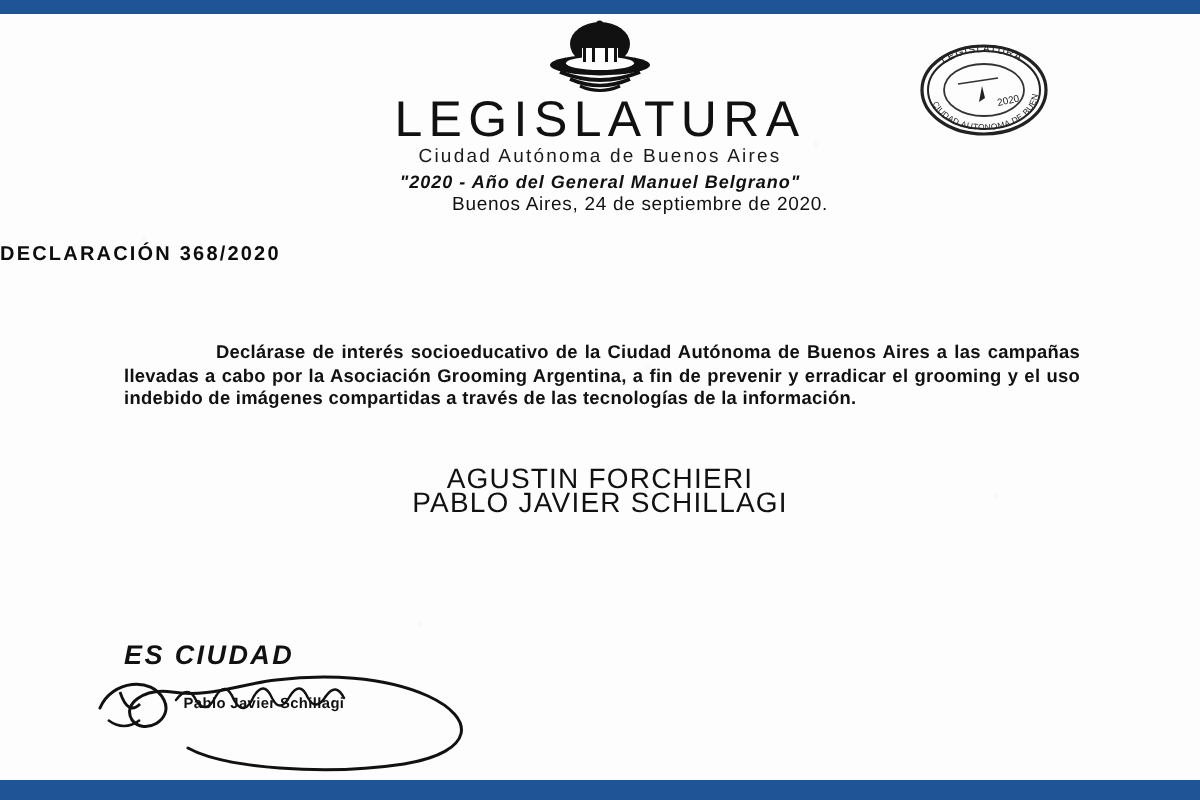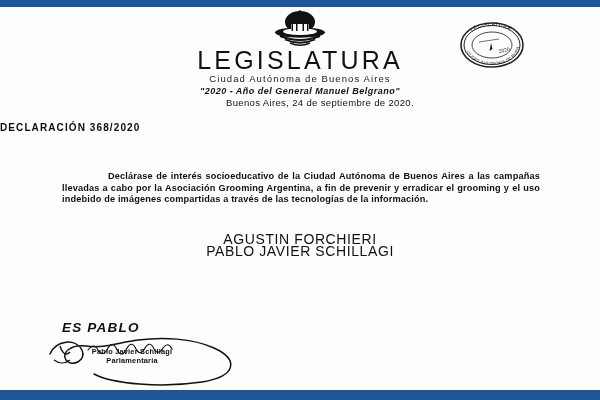--- a/index.html
+++ b/index.html
@@ -156,36 +156,35 @@
   <div class="dateline">Buenos Aires, 24 de septiembre de 2020.</div>
   <div class="decl-title">DECLARACIÓN  368/2020</div>
   <div class="body-text">Declárase de interés socioeducativo de la Ciudad Autónoma de Buenos Aires a las campañas llevadas a cabo por la Asociación Grooming Argentina, a fin de prevenir y erradicar el grooming y el uso indebido de imágenes compartidas a través de las tecnologías de la información.</div>
 
   <div class="signers">
     <div>AGUSTIN FORCHIERI</div>
     <div>PABLO JAVIER SCHILLAGI</div>
   </div>
 
   <div class="escopia-block">
-    <div class="escopia">ES PABLO</div>
+    <div class="escopia">ES CIUDAD</div>
 
     <div class="sigflourish">
       <svg width="300" height="64" viewBox="0 0 300 64">
 
         <path d="M8 28 C14 14, 34 12, 40 24 C45 34, 30 42, 24 34 C19 26, 30 18, 44 20
                  C62 23, 78 16, 96 14 C120 11, 150 12, 172 22
                  C196 33, 196 50, 160 56 C120 62, 70 58, 52 48" stroke="#111" stroke-width="1.5" fill="none" stroke-linecap="round"></path>
 
         <path d="M46 24 q6 -8 10 0 q5 8 10 -2 q5 -8 9 2 q5 9 10 -2 q5 -8 9 1 q4 8 9 -1
                  q5 -8 9 1 q4 7 9 -1 q5 -7 9 1" stroke="#111" stroke-width="1.2" fill="none" stroke-linecap="round"></path>
         <path d="M18 20 q4 12 10 6" stroke="#111" stroke-width="1.4" fill="none"></path>
         <path d="M12 34 q8 6 16 0" stroke="#111" stroke-width="1.2" fill="none"></path>
       </svg>
     </div>
 
     <div class="copia-lines">
       <div>Pablo Javier Schillagi</div>
-      <div>Parlamentaria</div>
     </div>
   </div>
 
   <div class="bar-bottom" style="background: rgb(31, 85, 150);"></div>
 </div>
 
 </body></html>

